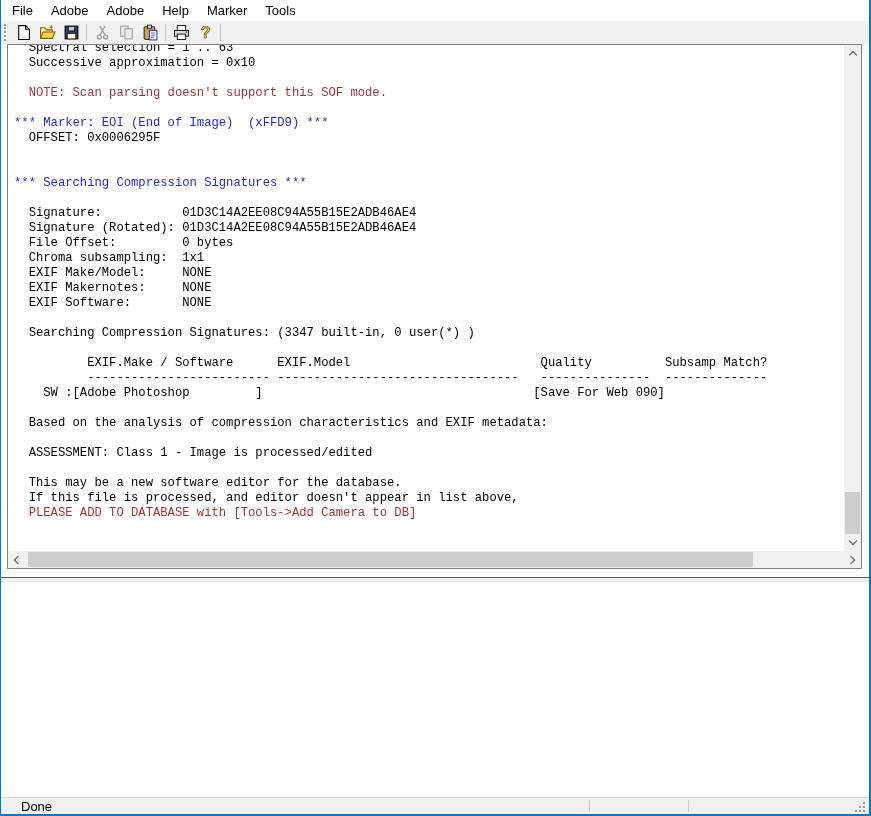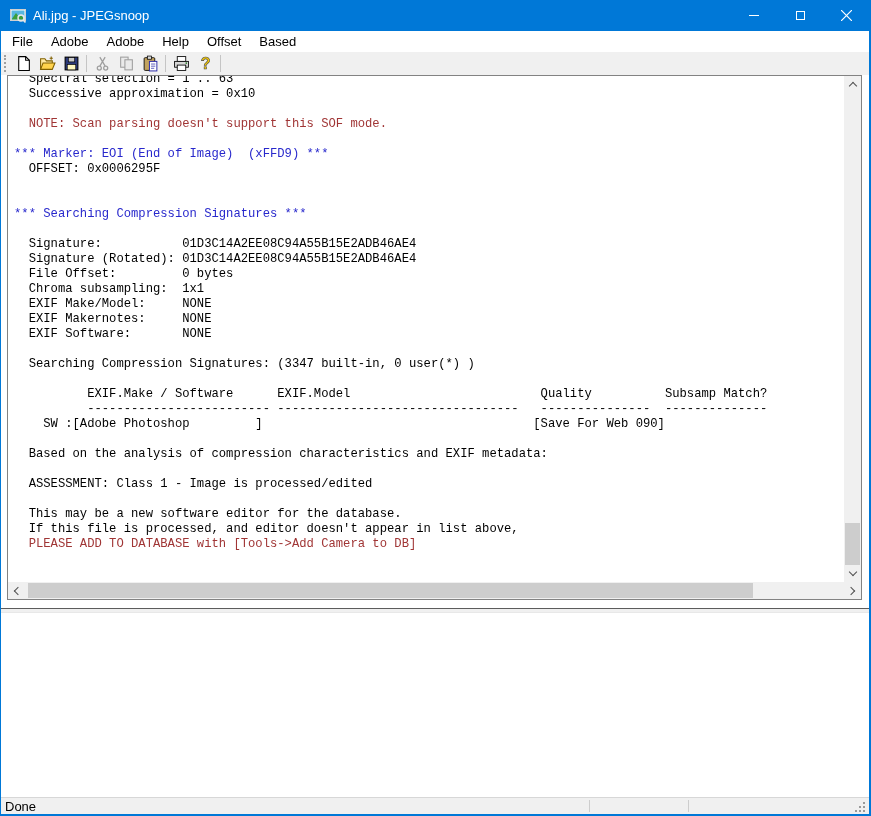--- a/index.html
+++ b/index.html
@@ -42,60 +42,38 @@
   .chev-down{transform:rotate(45deg);margin-top:-3px;}
   .chev-left{transform:rotate(135deg);margin-left:3px;}
   .chev-right{transform:rotate(-45deg);margin-left:-3px;}
   .v-thumb{position:absolute;left:1px;right:1px;top:447px;height:42px;background:#cdcdcd;}
   .h-thumb{position:absolute;top:1px;bottom:1px;left:20px;width:725px;background:#cdcdcd;}
   
   .splitter{height:4px;background:#f0f0f0;border-top:1px solid #5c5c5c;flex:none;}
   .bottom-pane{flex:1;background:#fff;border-top:1px solid #e8e8e8;}
   
   .statusbar{height:19px;background:#f0f0f0;border-top:1px solid #d7d7d7;border-bottom:2px solid var(--accent);
-    position:relative;display:flex;align-items:center;font-size:13px;color:#000;padding-left:4px;flex:none;}
+    position:relative;display:flex;align-items:center;font-size:13px;color:#000;padding-left:20px;flex:none;}
   .sb-sep{position:absolute;top:2px;bottom:2px;width:1px;background:#cdcdcd;}
   .grip{position:absolute;right:4px;bottom:2px;width:10px;height:10px;}
   .grip i{position:absolute;width:2px;height:2px;background:#9a9a9a;}
 </style>
 </head>
 <body>
 
 <div class="window">
 
-  <div class="titlebar">
-    <svg class="app-icon" viewBox="0 0 16 16">
-      <rect x="0.5" y="1.5" width="15" height="11" fill="#ffffff" stroke="#d0d0d0"></rect>
-      <rect x="1.5" y="2.5" width="13" height="9" fill="#57b7e0"></rect>
-      <path d="M1.5 11.5 L6 5 L9 9 L11 7 L14.5 11.5 Z" fill="#3b9e3b"></path>
-      <circle cx="11" cy="10" r="3" fill="none" stroke="#e8e8e8" stroke-width="1.4"></circle>
-      <line x1="13" y1="12" x2="15.5" y2="14.5" stroke="#e8e8e8" stroke-width="1.6"></line>
-    </svg>
-    <span class="title-text">Ali.jpg - JPEGsnoop</span>
-    <span class="tb-spacer"></span>
-    <div class="winbtn">
-        <span class="glyph-min"></span>
-      </div>
-    <div class="winbtn">
-        <span class="glyph-max"></span>
-      </div>
-    <div class="winbtn">
-      <svg width="11" height="11" viewBox="0 0 10 10">
-        <path d="M0 0 L10 10 M10 0 L0 10" stroke="#fff" stroke-width="1.1"></path>
-      </svg>
-    </div>
-  </div>
 
   <div class="menubar">
     <span class="menu-item">File</span>
     <span class="menu-item">Adobe</span>
     <span class="menu-item">Adobe</span>
     <span class="menu-item">Help</span>
-    <span class="menu-item">Offset</span>
-    <span class="menu-item">Based</span>
+    <span class="menu-item">Marker</span>
+    <span class="menu-item">Tools</span>
   </div>
 
   <div class="toolbar">
     <span class="gripper"></span>
 
     <button class="tbtn" title="New">
       <svg width="17" height="17" viewBox="0 0 16 16">
         <path d="M3.5 1.5 H10 L13.5 5 V14.5 H3.5 Z" fill="#fff" stroke="#000"></path>
         <path d="M10 1.5 V5 H13.5" fill="none" stroke="#000"></path>
       </svg>

